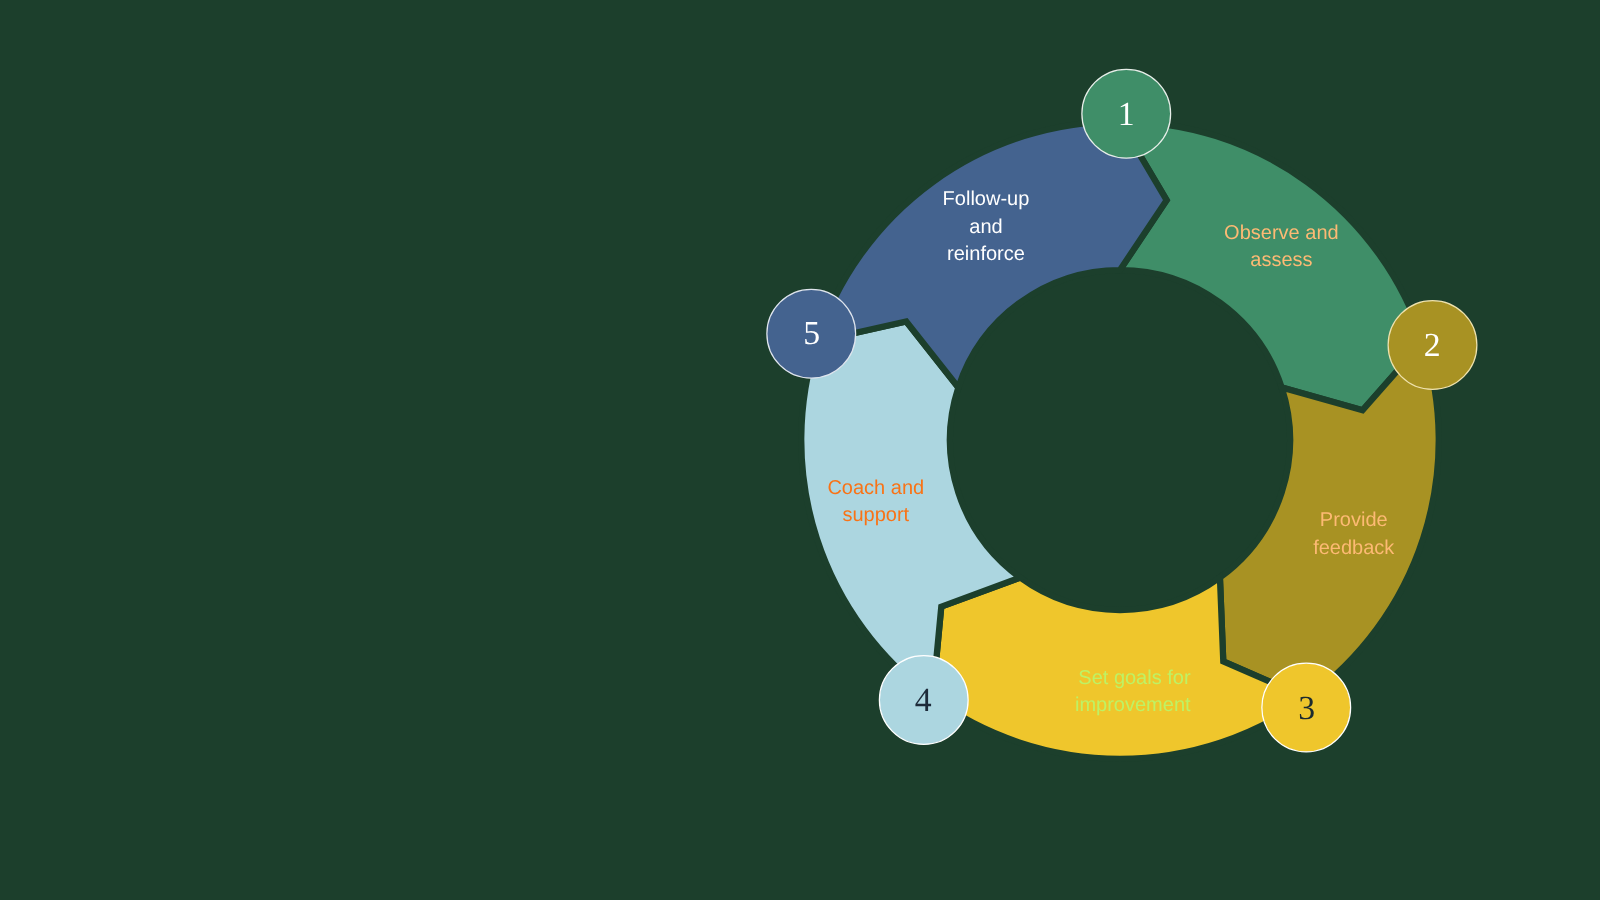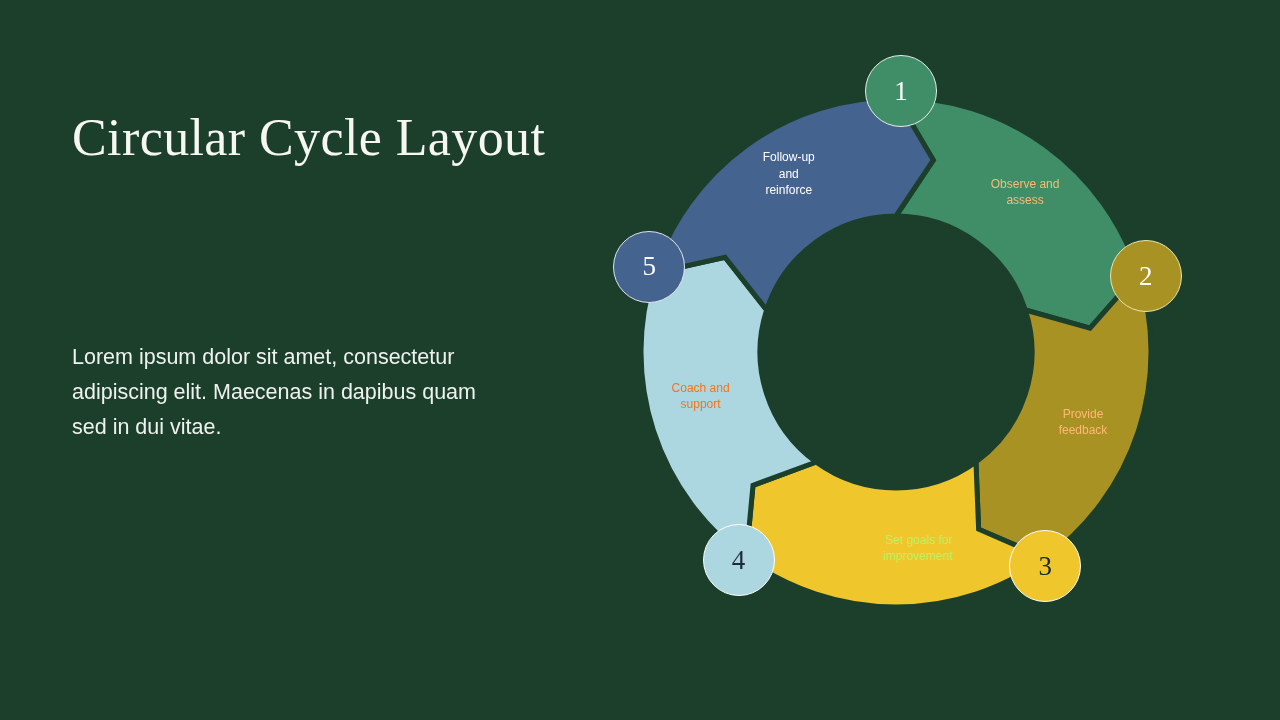--- a/index.html
+++ b/index.html
@@ -66,21 +66,21 @@
   .seg-path {
     stroke: #1c3f2c;
     stroke-width: 5;
     stroke-linejoin: miter;
   }
 
   .seg-label {
     position: absolute;
     text-align: center;
     font-family: "Liberation Sans", sans-serif;
-    font-size: 12px;
+    font-size: 16px;
     line-height: 1.38;
     pointer-events: none;
     white-space: pre-line;
   }
 
   .badge {
     position: absolute;
     border-radius: 50%;
     box-sizing: border-box;
     display: flex;
@@ -89,25 +89,21 @@
     font-family: "Liberation Serif", serif;
     font-size: 27px;
     line-height: 1;
   }
 </style>
 </head>
 <body>
 
 <div id="slide">
 
-  <div id="left-col">
-    <div id="slide-title">Circular Cycle Layout</div>
-  </div>
 
-  <div id="body-text">Lorem ipsum dolor sit amet, consectetur adipiscing elit. Maecenas in dapibus quam sed in dui vitae.</div>
 
   <div id="cycle-wrap">
     <svg id="cycle-svg" viewBox="0 0 620 620">
       <g id="seg-group">
           <path d="M 296.00,51.00 A 255 255 0 0 1 538.52,227.20 L 490.04,282.17 L 425.34,263.97 A 136 136 0 0 0 296.00,170.00 L 333.30,114.09 Z" class="seg-path" fill="#3f8e68"></path>
           <path d="M 538.52,227.20 A 255 255 0 0 1 445.89,512.30 L 378.62,483.18 L 375.94,416.03 A 136 136 0 0 0 425.34,263.97 L 490.04,282.17 Z" class="seg-path" fill="#a89223"></path>
           <path d="M 445.89,512.30 A 255 255 0 0 1 146.11,512.30 L 153.02,439.33 L 216.06,416.03 A 136 136 0 0 0 375.94,416.03 L 378.62,483.18 Z" class="seg-path" fill="#efc62c"></path>
           <path d="M 146.11,512.30 A 255 255 0 0 1 53.48,227.20 L 125.01,211.22 L 166.66,263.97 A 136 136 0 0 0 216.06,416.03 L 153.02,439.33 Z" class="seg-path" fill="#acd6e0"></path>
           <path d="M 53.48,227.20 A 255 255 0 0 1 296.00,51.00 L 333.30,114.09 L 296.00,170.00 A 136 136 0 0 0 166.66,263.97 L 125.01,211.22 Z" class="seg-path" fill="#44638f"></path>
         </g>

